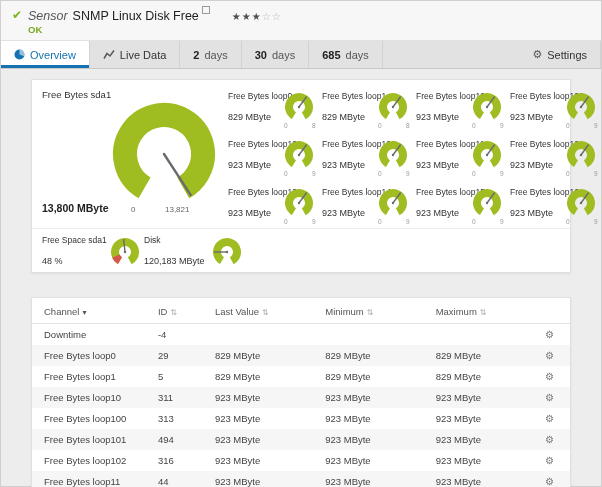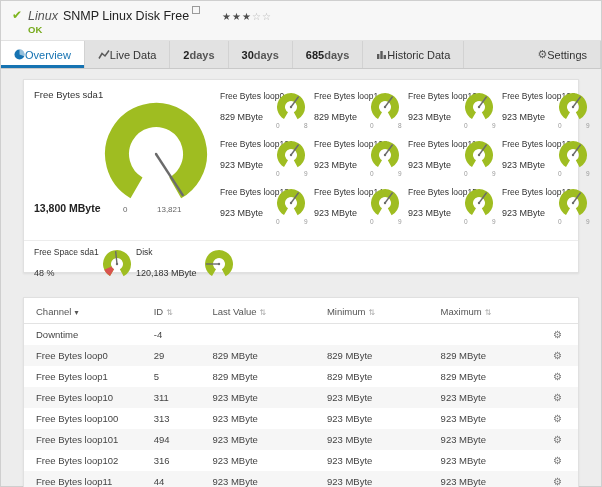--- a/index.html
+++ b/index.html
@@ -15,29 +15,29 @@
   .kind{font-style:italic;color:#555;font-size:12.5px;margin-right:5px;}
   .title{color:#222;font-size:12.5px;text-align:center;}
   .flag{display:inline-block;width:6px;height:6px;border:1px solid #9a9a9a;vertical-align:super;margin-left:3px;}
   .stars{margin-left:22px;font-size:10px;letter-spacing:1px;cursor:pointer;}
   .stars .f{color:#4e4e4e;} .stars .e{color:#b5b5b5;}
   .status{position:absolute;left:27px;top:23px;color:#76aa1c;font-size:9.5px;font-weight:bold;}
 
   
   .tabs{position:absolute;left:0;top:40px;right:0;height:28px;display:flex;
     background:#e2e2e2;border-bottom:1px solid #c9c9c9;box-sizing:border-box;}
-  .tab{display:flex;align-items:center;padding:0 13px;font-size:11px;color:#333;
+  .tab{display:flex;align-items:center;gap:5px;padding:0 13px;font-size:11px;color:#333;
     border-right:1px solid #d2d2d2;cursor:pointer;white-space:nowrap;}
   .tab.active{background:#fff;color:#1673b2;box-shadow:inset 0 -3px 0 #1673b2;}
   .tab .num{font-weight:bold;color:#222;}
-  .tab .word{color:#555;font-weight:bold;}
+  .tab .word{color:#555;}
   .tab.push{margin-left:auto;}
 
   
-  main{position:absolute;left:0;top:68px;right:0;bottom:0;padding:10px 22px;box-sizing:border-box;}
+  main{position:absolute;left:0;top:68px;right:0;bottom:0;padding:10px 30px;box-sizing:border-box;}
   .card{background:#fff;border:1px solid #e0e0e0;box-shadow:0 1px 2px rgba(0,0,0,.07);box-sizing:border-box;}
   .gaugecard{position:relative;height:194px;}
   .tablecard{margin-top:24px;min-height:200px;}
 
   
   .mg-title{position:absolute;left:10px;top:9px;font-size:9.5px;color:#333;}
   .mg-svg{position:absolute;left:80px;top:22px;width:104px;height:104px;}
   .mg-value{position:absolute;left:10px;top:122px;font-size:10.5px;font-weight:bold;color:#222;}
   .mg-min{position:absolute;left:99px;top:125px;font-size:8px;color:#666;}
   .mg-max{position:absolute;left:133px;top:125px;font-size:8px;color:#666;}
@@ -46,21 +46,21 @@
   .smallgrid{position:absolute;left:196px;top:4px;display:grid;
     grid-template-columns:repeat(4,94px);grid-auto-rows:48px;}
   .cell{position:relative;}
   .sg-title{position:absolute;left:0;top:7px;font-size:8.5px;color:#333;white-space:nowrap;}
   .sg-value{position:absolute;left:0;top:28px;font-size:9px;color:#333;}
   .sg-g{position:absolute;left:56px;top:8px;width:30px;height:30px;}
   .sg-min{position:absolute;left:56px;top:38px;font-size:6.5px;color:#999;}
   .sg-max{position:absolute;left:84px;top:38px;font-size:6.5px;color:#999;}
 
   
-  .footrow{position:absolute;left:0;top:148px;right:0;height:46px;border-top:1px solid #ececec;margin-top:12px;}
+  .footrow{position:absolute;left:0;top:148px;right:0;height:46px;border-top:1px solid #ececec;}
   .footitem{position:absolute;top:6px;display:flex;gap:8px;}
   .ft-col{display:flex;flex-direction:column;width:60px;}
   .ft-title{font-size:8.5px;color:#333;white-space:nowrap;}
   .ft-value{font-size:9px;color:#333;margin-top:11px;white-space:nowrap;}
   .ft-g{width:30px;height:30px;margin-top:2px;}
 
   
   table{width:100%;border-collapse:collapse;font-size:9.5px;}
   th{font-weight:normal;color:#555;text-align:left;padding:8px 6px 6px;border-bottom:1px solid #e3e3e3;cursor:pointer;}
   td{padding:5px 6px;color:#444;}
@@ -74,21 +74,21 @@
 </style>
 </head>
 <body>
 
 <div class="page">
   <div class="corner"></div>
 
   <header>
     <span class="check">✔</span>
     <div class="titleline">
-      <span class="kind">Linux</span><span class="title">SNMP Linux Disk Free</span><span class="flag"></span><span class="stars"><span class="f">★★★</span><span class="e">☆☆</span></span>
+      <span class="kind">Sensor</span><span class="title">SNMP Linux Disk Free</span><span class="flag"></span><span class="stars"><span class="f">★★★</span><span class="e">☆☆</span></span>
     </div>
     <div class="status">OK</div>
   </header>
 
   <nav class="tabs" id="tabs">
       <div class="tab active">
         <span style="display:flex">
           <svg width="11" height="11" viewBox="0 0 12 12">
             <circle cx="6" cy="6" r="5.5" fill="#1673b2"></circle>
             <path d="M6 6 L6 0.5 A5.5 5.5 0 0 1 11.2 8 Z" fill="#fff" opacity="0.55"></path>
@@ -108,30 +108,20 @@
         <span class="num">2</span>
         <span class="word">days</span>
       </div>
       <div class="tab">
         <span class="num">30</span>
         <span class="word">days</span>
       </div>
       <div class="tab">
         <span class="num">685</span>
         <span class="word">days</span>
-      </div>
-      <div class="tab">
-        <span style="display:flex">
-          <svg width="11" height="11" viewBox="0 0 11 11">
-            <rect x="1" y="5" width="2.4" height="5" fill="#5a5a5a"></rect>
-            <rect x="4.3" y="2" width="2.4" height="8" fill="#5a5a5a"></rect>
-            <rect x="7.6" y="6" width="2.4" height="4" fill="#5a5a5a"></rect>
-          </svg>
-        </span>
-        <span>Historic Data</span>
       </div>
       <div class="tab push">
         <span style="display:flex">
           <span style="color:#5a5a5a;font-size:11px;line-height:1">⚙</span>
         </span>
         <span>Settings</span>
       </div>
     </nav>
 
   <main>

